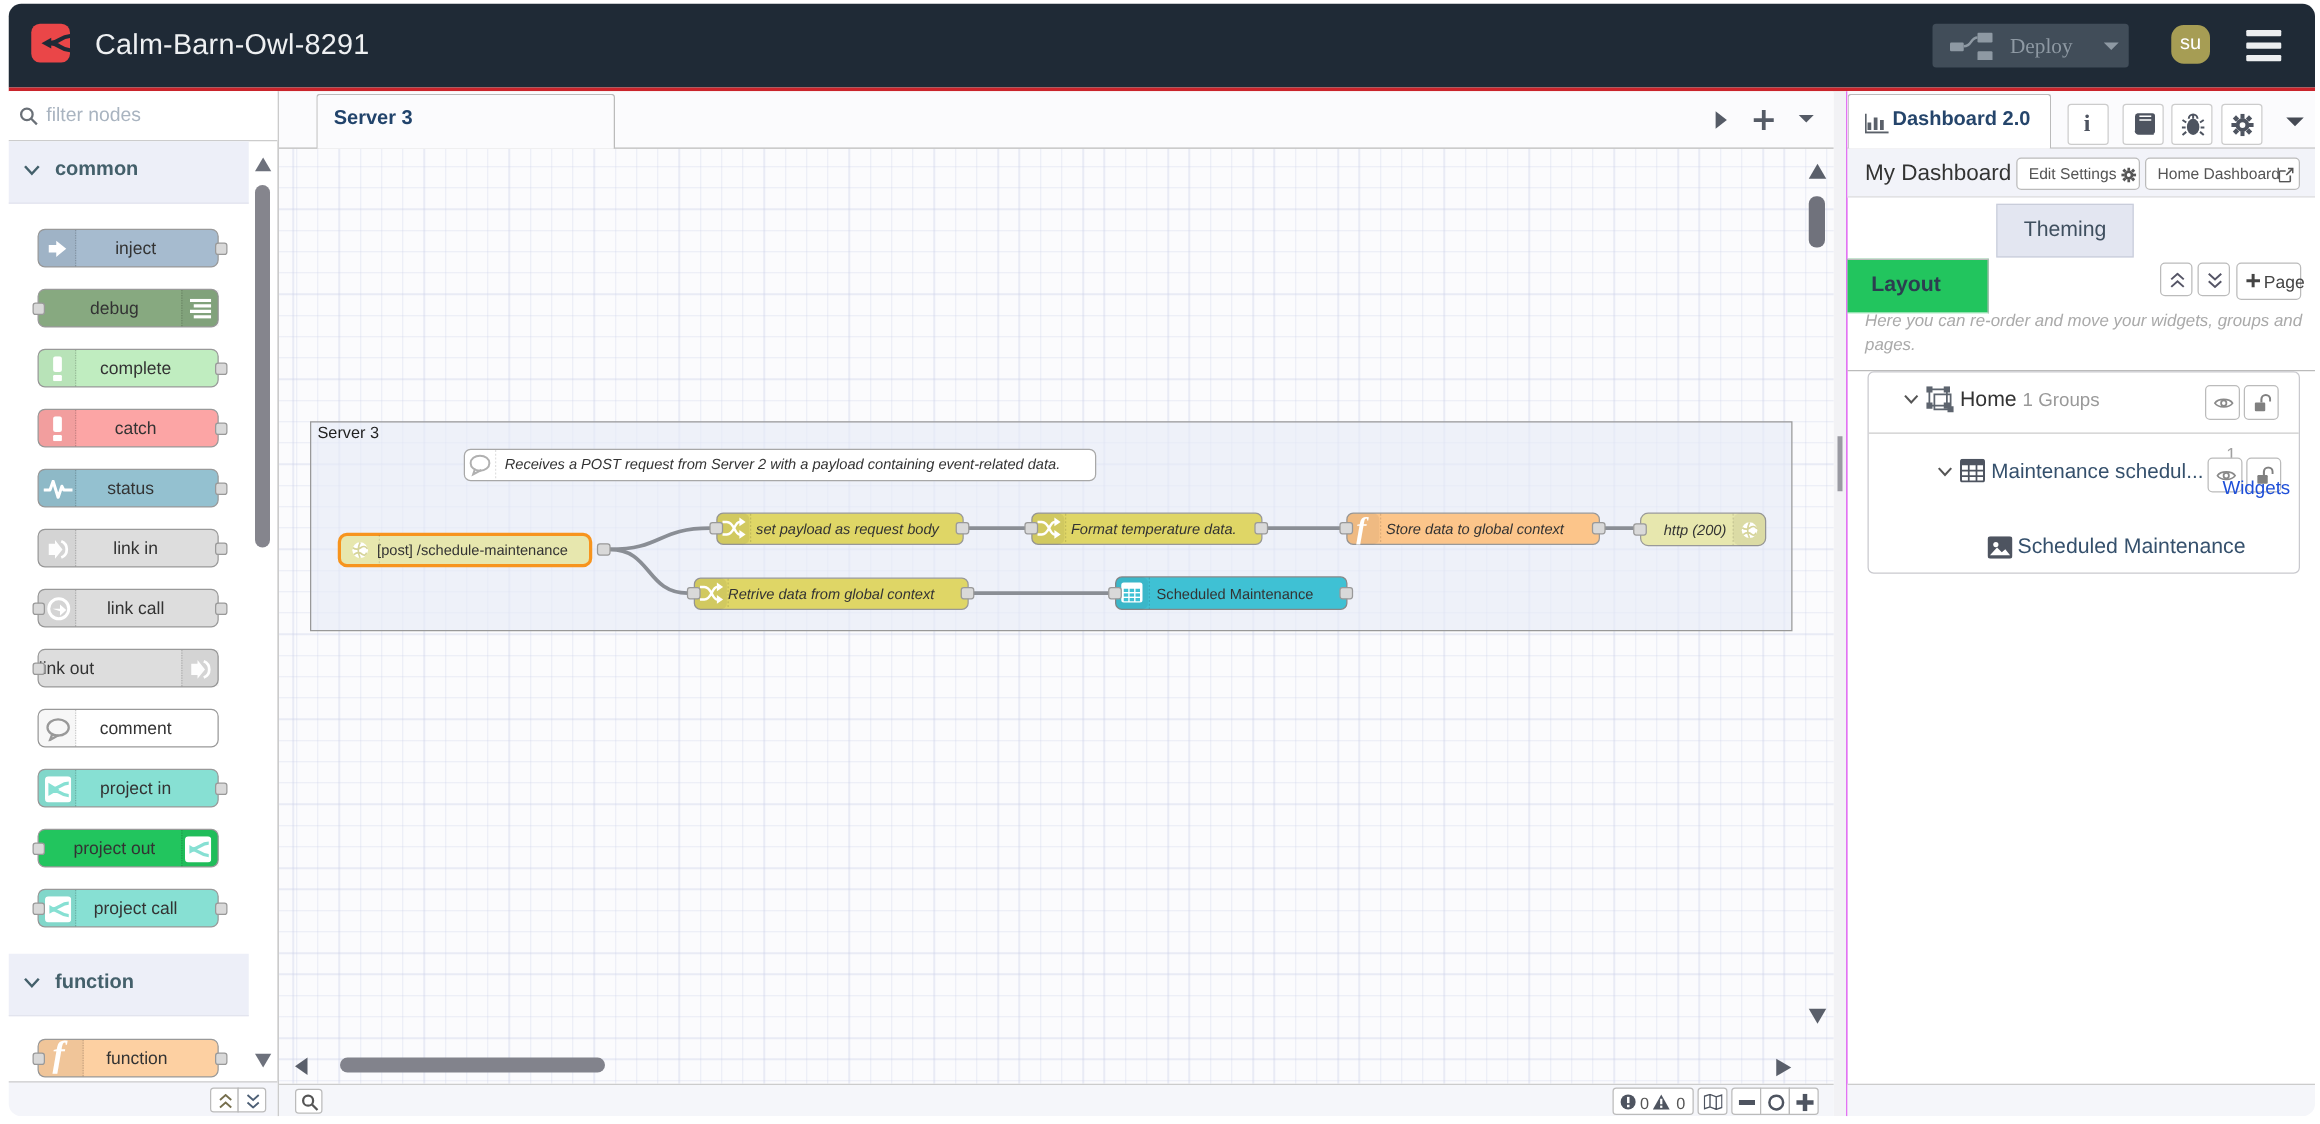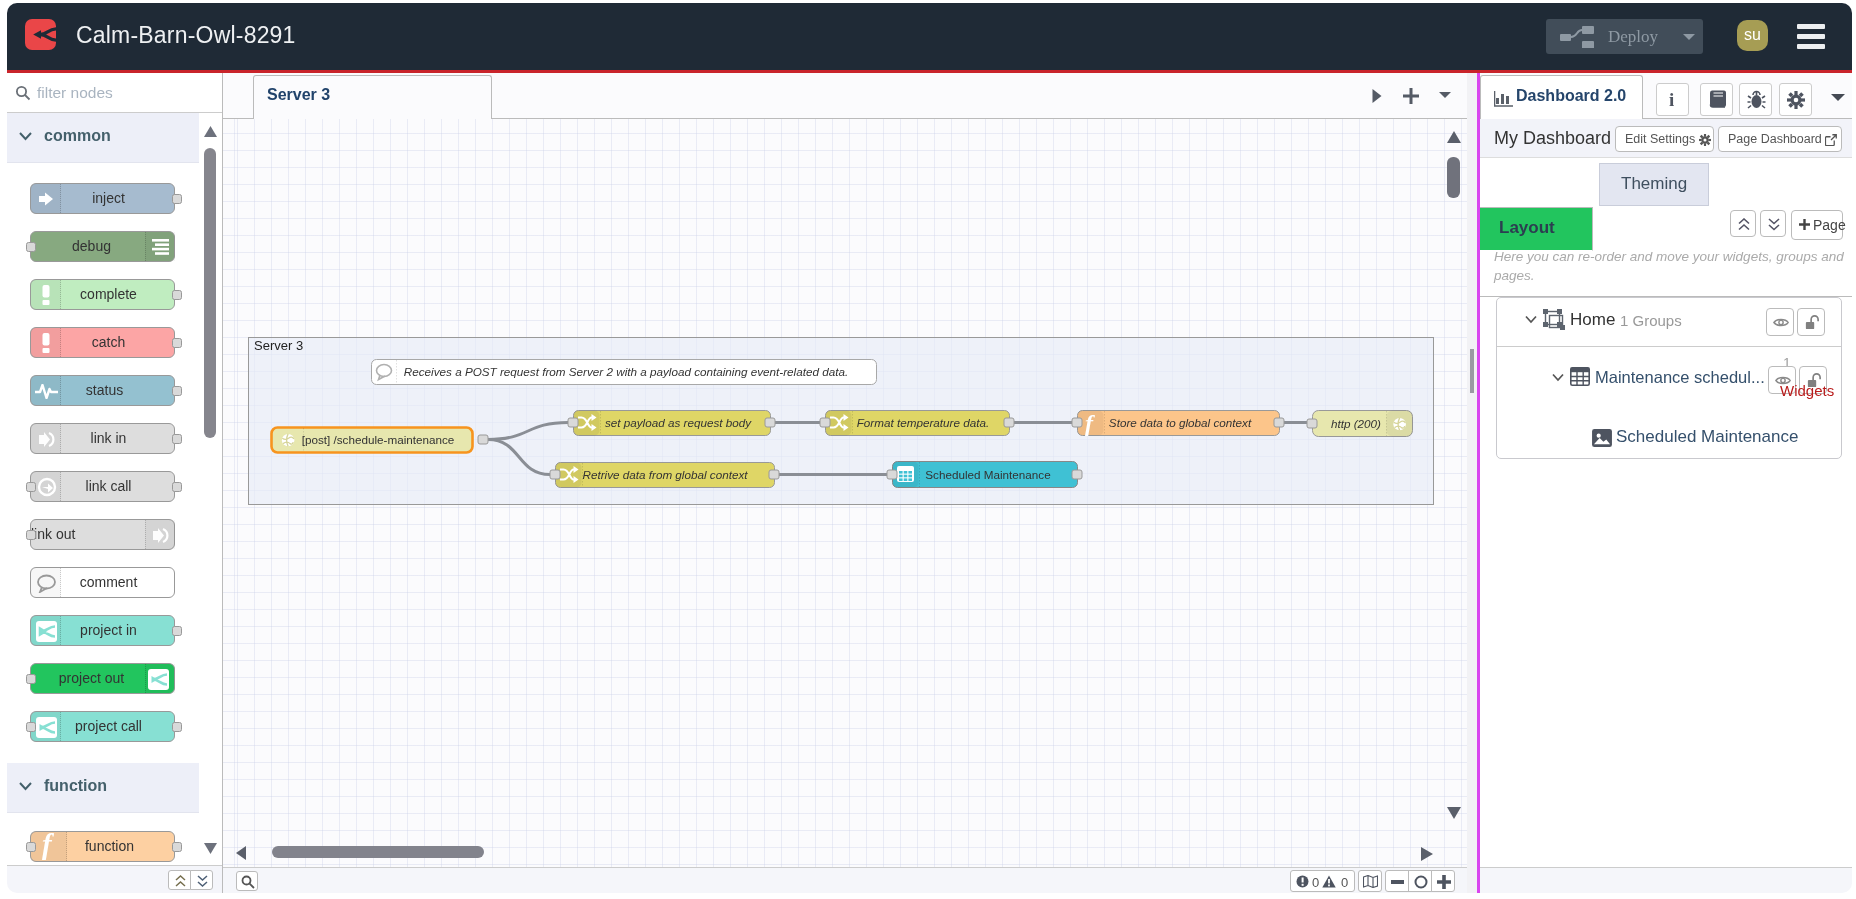--- a/index.html
+++ b/index.html
@@ -39,21 +39,21 @@
                       repeating-linear-gradient(to bottom, rgba(203,208,232,0.38) 0 1px, transparent 1px 17px);
     background-position: 14px 14px; }
   #tabbar { position:absolute; left:223px; top:73px; width:1244px; height:46px; background:#fbfbfd; border-bottom:1px solid #bbb; }
   #tab1 { position:absolute; left:30px; top:2px; width:239px; height:44px; background:#fbfbfd; border:1px solid #bbb; border-bottom:none; border-radius:3px 3px 0 0; }
   #tab1 span { position:absolute; left:13px; top:10px; font-size:16px; font-weight:bold; color:#21436b; }
   #footerbar { position:absolute; left:223px; top:867px; width:1244px; height:26px; background:#f5f6fa; border-top:1px solid #ccc; }
   #divider { position:absolute; left:1467px; top:73px; width:10px; height:820px; background:#f2f2f5; }
   .fbtn { position:absolute; background:#fff; border:1px solid #bbb; border-radius:3px; }
 
   
-  #sidebar { position:absolute; left:1477px; top:73px; width:379px; height:820px; background:#fff; border-left:3px solid #d946ef; }
+  #sidebar { position:absolute; left:1477px; top:73px; width:379px; height:820px; background:#fff; border-left:1px solid #d946ef; }
   #sbtabs { position:absolute; left:0; top:0; width:379px; height:46px; background:#fbfbfd; border-bottom:1px solid #bbb; }
   #sbtab1 { position:absolute; left:0px; top:2px; width:163px; height:44px; background:#fff; border:1px solid #bbb; border-bottom:none; border-radius:3px 3px 0 0; }
   .sqbtn { position:absolute; top:10px; width:33px; height:33px; background:#fff; border:1px solid #ccc; border-radius:3px; }
   #mydash { position:absolute; left:0; top:46px; width:379px; height:39px; background:#f2f3f9; border-bottom:1px solid #ddd; }
   .mbtn { position:absolute; top:7px; height:26px; background:#fff; border:1px solid #bbb; border-radius:4px; font-size:13px; color:#555; }
   #lt-tabs { position:absolute; left:0; top:90px; width:379px; height:44px; }
   #tab-layout { position:absolute; left:0px; top:0px; width:113px; height:44px; background:#22c55e; border:1px solid #bbb; border-left:none; border-bottom:1px solid #fff; z-index:2;margin-top:44px; }
   #tab-theming { position:absolute; left:119px; top:0px; width:110px; height:43px; background:#e3e6f1; border:1px solid #c9cdda; }
   #lt-line { position:absolute; left:0; top:133px; width:379px; height:1px; background:#bbb; }
   .chip { position:absolute; background:#fff; border:1px solid #bbb; border-radius:4px; }
@@ -506,21 +506,21 @@
                 <rect x="14" y="7.4" width="4" height="3.2"></rect>
                 <rect x="2" y="2" width="3.6" height="3.6" transform="rotate(45 3.8 3.8)"></rect>
                 <rect x="12.4" y="2" width="3.6" height="3.6" transform="rotate(45 14.2 3.8)"></rect>
                 <rect x="2" y="12.4" width="3.6" height="3.6" transform="rotate(45 3.8 14.2)"></rect>
                 <rect x="12.4" y="12.4" width="3.6" height="3.6" transform="rotate(45 14.2 14.2)"></rect>
               </g>
               <circle cx="9" cy="9" r="2.3" fill="#fff"></circle>
             </svg>
       </div>
       <div class="mbtn" style="left:238px;width:124px">
-            <span class="abs" style="left:9px;top:5px;font-size:12.5px">Page Dashboard</span>
+            <span class="abs" style="left:9px;top:5px;font-size:12.5px">Home Dashboard</span>
         <svg class="abs" style="left:106px;top:7px" width="12" height="12" viewBox="0 0 13 13">
               <path d="M10,7 V11.5 a1,1 0 0 1 -1,1 H1.5 a1,1 0 0 1 -1,-1 V4 a1,1 0 0 1 1,-1 H6" fill="none" stroke="#555" stroke-width="1.4"></path>
               <path d="M8,0.8 H12.2 V5 M12,1 L6.5,6.5" fill="none" stroke="#555" stroke-width="1.4"></path>
             </svg>
       </div>
     </div>
 
     <div id="lt-tabs">
       <div id="lt-line"></div>
       <div id="tab-layout">
@@ -599,21 +599,21 @@
                 <path d="M1,6 C4,1.5 14,1.5 17,6 C14,10.5 4,10.5 1,6 Z" fill="none" stroke="#8a8a8a" stroke-width="1.6"></path>
                 <circle cx="9" cy="6" r="2.4" fill="none" stroke="#8a8a8a" stroke-width="1.6"></circle>
               </svg>
         </div>
         <div class="chip" style="left:302px;top:68px;width:28px;height:28px">
           <svg class="abs" style="left:7px;top:6px" width="14" height="15" viewBox="0 0 16 17">
                 <path d="M7,8 V5 a4,4 0 0 1 8,0 V7" fill="none" stroke="#808080" stroke-width="1.9"></path>
                 <rect x="1" y="8" width="9.5" height="8" rx="1" fill="#808080"></rect>
               </svg>
         </div>
-        <span class="abs" style="left:283px;top:84px;font-size:15px;color:#b91c1c">Widgets</span>
+        <span class="abs" style="left:283px;top:84px;font-size:15px;color:#1d4ed8">Widgets</span>
 
         <svg class="abs" style="left:95px;top:131px" width="20" height="18" viewBox="0 0 21 19">
               <rect x="0" y="0" width="21" height="19" rx="2.5" fill="#4e5460"></rect>
               <circle cx="7" cy="7" r="2.2" fill="#fff"></circle>
               <path d="M2,16 L8,9.5 L12,13.5 L15,11 L19,16 Z" fill="#fff"></path>
             </svg>
         <span class="abs" style="left:119px;top:129px;font-size:17px;color:#35506c">Scheduled Maintenance</span>
       </div>
     </div>
     <div class="abs" style="left:0;top:794px;width:379px;height:26px;background:#f5f6fa;border-top:1px solid #ccc"></div>

